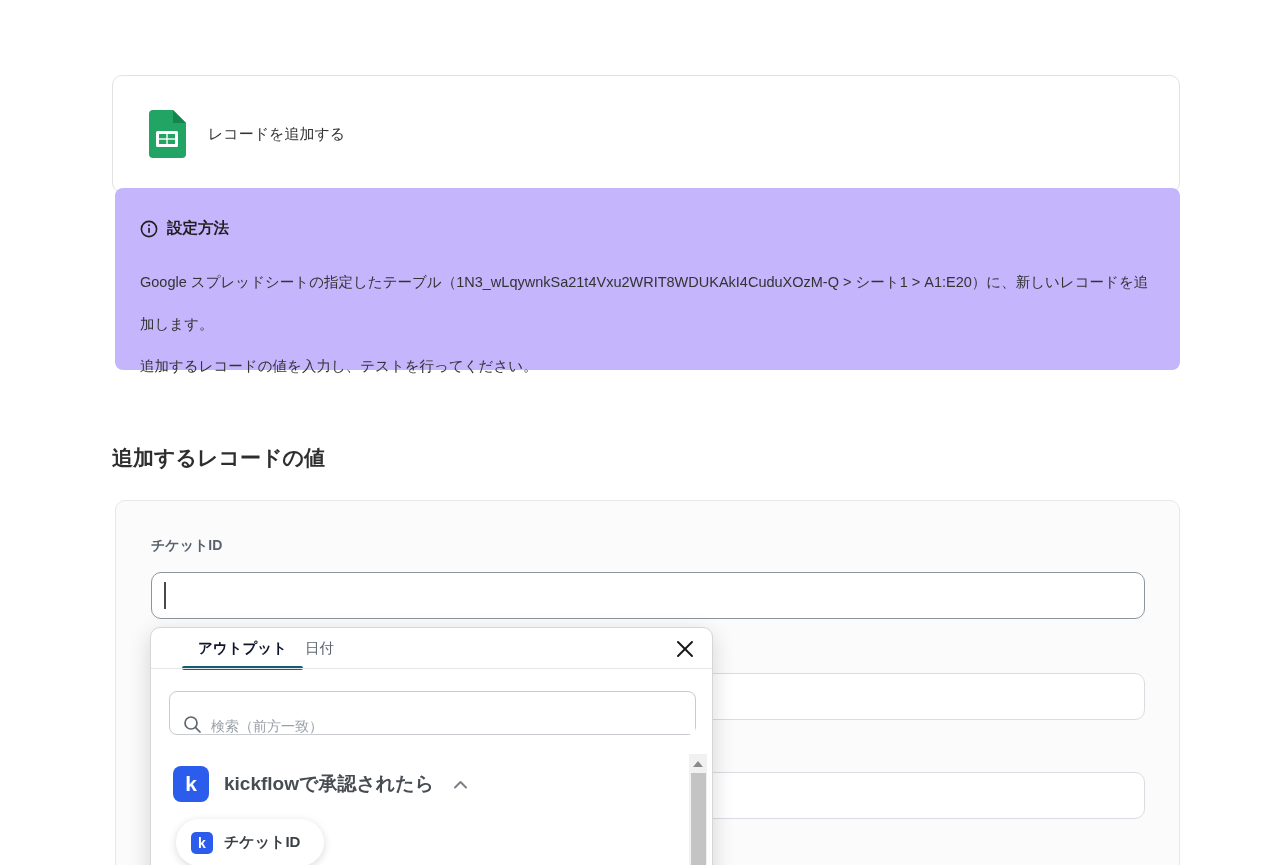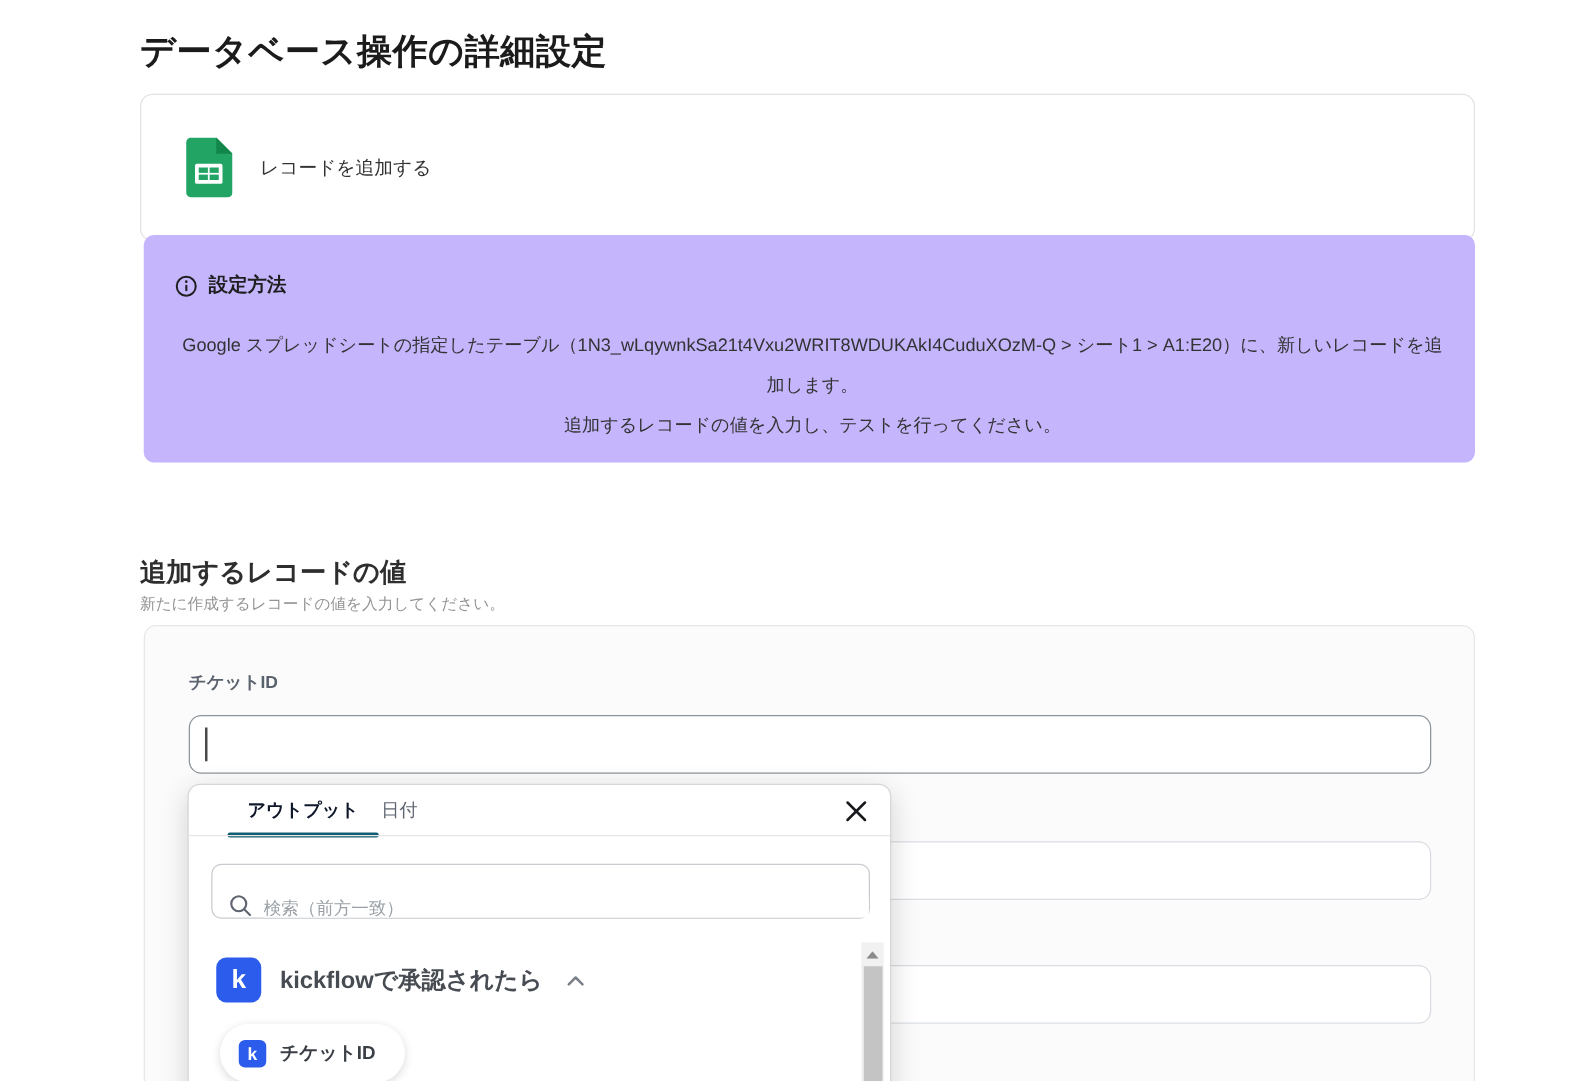--- a/index.html
+++ b/index.html
@@ -26,21 +26,21 @@
   .action-card-label { margin-left:22px; font-size:15px; color:#333; }
 
   
   .info-box {
     position:absolute; left:115px; top:188px; width:1065px; height:182px;
     background:#c4b5fd; border-radius:8px; padding:30px 25px 0 25px;
   }
   .info-box-head { display:flex; align-items:center; gap:9px; }
   .info-icon { width:18px; height:18px; display:block; }
   .info-box-title { font-size:15.5px; font-weight:bold; color:#1f1f1f; }
-  .info-box-body { margin-top:22px; font-size:14.5px; line-height:32px; color:#333; width:1020px;text-align:center; }
+  .info-box-body { margin-top:22px; font-size:14.5px; line-height:42px; color:#333; width:1020px; }
   .info-box-body p { margin:0; }
 
   
   .record-heading { position:absolute; left:112px; top:444px; font-size:21px; font-weight:bold; color:#2e2e2e; }
   .record-desc { position:absolute; left:112px; top:475px; font-size:12.5px; color:#949494; }
 
   
   .form-card {
     position:absolute; left:115px; top:500px; width:1065px; height:420px;
     background:#fbfbfb; border:1px solid #e7e7e7; border-radius:10px;
@@ -131,21 +131,20 @@
   .pscroll-thumb {
     position:absolute; left:1.5px; top:19px; bottom:0; width:15px;
     background:#c4c4c4;
   }
 </style>
 </head>
 <body>
 
 <div class="stage">
 
-  <h1 class="page-title">データベース操作の詳細設定</h1>
 
   <div class="action-card">
     <svg class="sheets-icon" viewBox="0 0 38 48">
       <path d="M5 0 H25 L38 13 V44 a4 4 0 0 1 -4 4 H5 a4 4 0 0 1 -4 -4 V4 a4 4 0 0 1 4 -4 Z" fill="#21a464"></path>
       <path d="M25 0 L38 13 H25 Z" fill="#13864b"></path>
       <rect x="8" y="21" width="22" height="16" rx="1.5" fill="#ffffff"></rect>
       <rect x="11" y="24" width="7.3" height="4.3" fill="#21a464"></rect>
       <rect x="19.7" y="24" width="7.3" height="4.3" fill="#21a464"></rect>
       <rect x="11" y="29.7" width="7.3" height="4.3" fill="#21a464"></rect>
       <rect x="19.7" y="29.7" width="7.3" height="4.3" fill="#21a464"></rect>
@@ -162,21 +161,20 @@
       </svg>
       <span class="info-box-title">設定方法</span>
     </div>
     <div class="info-box-body">
       <p>Google スプレッドシートの指定したテーブル（1N3_wLqywnkSa21t4Vxu2WRIT8WDUKAkI4CuduXOzM-Q &gt; シート1 &gt; A1:E20）に、新しいレコードを追加します。</p>
       <p>追加するレコードの値を入力し、テストを行ってください。</p>
     </div>
   </div>
 
   <div class="record-heading">追加するレコードの値</div>
-  <div class="record-desc">新たに作成するレコードの値を入力してください。</div>
 
   <div class="form-card">
     <div class="field-label">チケットID</div>
     <input class="text-input input-1" type="text" value="" style="">
     <input class="text-input input-2" type="text" style="">
     <input class="text-input input-3" type="text" style="">
   </div>
   <div class="caret"></div>
 
   <div class="popup">

